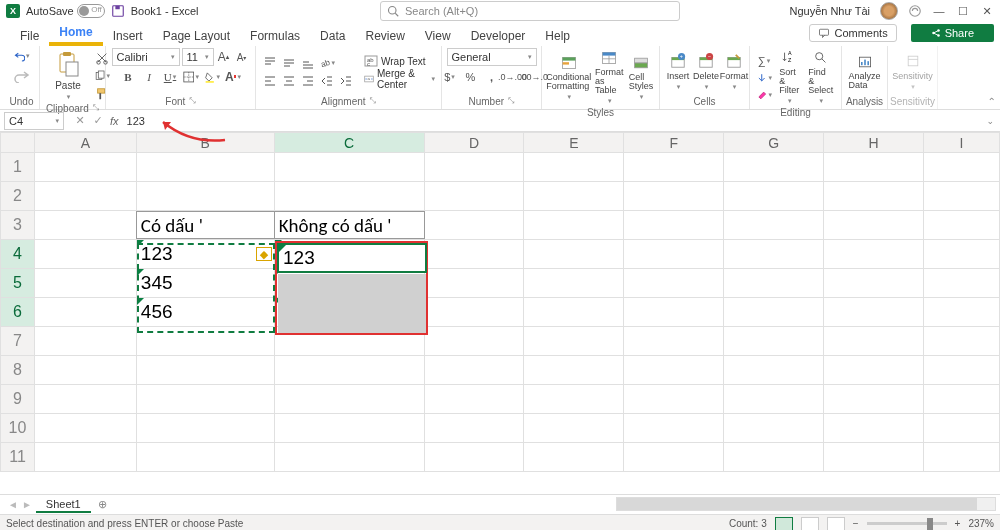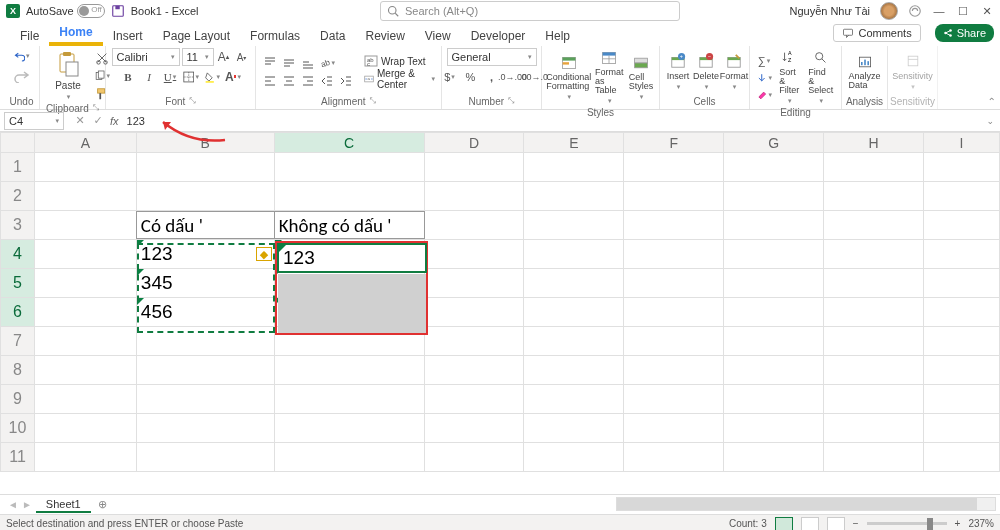--- a/index.html
+++ b/index.html
@@ -17,21 +17,21 @@
 .titlebar .avatar { width: 18px; height: 18px; border-radius: 50%; background: radial-gradient(circle, #d9a066 40%, #8b5a2b 90%); border: 1px solid #aaa; }
 .titlebar .winbtn { width: 14px; height: 14px; display: flex; align-items: center; justify-content: center; color: #555; }
 
 
 .menutabs { height: 24px; display: flex; align-items: flex-end; gap: 0; padding-left: 10px; font-size: 12px; position: relative; }
 .menutabs .tab { padding: 3px 10px; color: #444; cursor: pointer; }
 .menutabs .tab.active { color: #3b82f6; border-bottom: 4px solid #eab308; font-weight: 600; }
 .menutabs .tab.file { background: #fff; }
 .menutabs .right { position: absolute; right: 6px; top: 2px; display: flex; gap: 14px; }
 .menutabs .comments { border: 1px solid #ccc; border-radius: 3px; padding: 2px 8px; font-size: 11px; display: flex; align-items: center; gap: 4px; }
-.menutabs .share { background: #107c41; color: #fff; border-radius: 8px; padding: 2px 8px; font-size: 11px; display: flex; align-items: center; gap: 4px; }
+.menutabs .share { background: #107c41; color: #fff; border-radius: 2px; padding: 2px 20px; font-size: 11px; display: flex; align-items: center; gap: 4px; }
 
 
 .ribbon { height: 64px; display: flex; border-bottom: 1px solid #ddd; padding-left: 4px; position: relative; }
 .rgroup { border-right: 1px solid #e5e5e5; display: flex; flex-direction: column; justify-content: space-between; padding: 2px 6px 0; }
 .rgroup .tools { flex: 1; display: flex; align-items: center; gap: 4px; }
 .rgroup .label { text-align: center; font-size: 10px; color: #666; padding-bottom: 2px; display: flex; justify-content: center; gap: 4px; }
 .rgroup .label .expand { font-size: 8px; color: #888; }
 .rbtn { display: flex; flex-direction: column; align-items: center; justify-content: center; gap: 2px; font-size: 10px; color: #444; padding: 2px 4px; min-width: 24px; }
 .rbtn svg { width: 16px; height: 16px; }
 .rbtn.large svg { width: 28px; height: 28px; }

